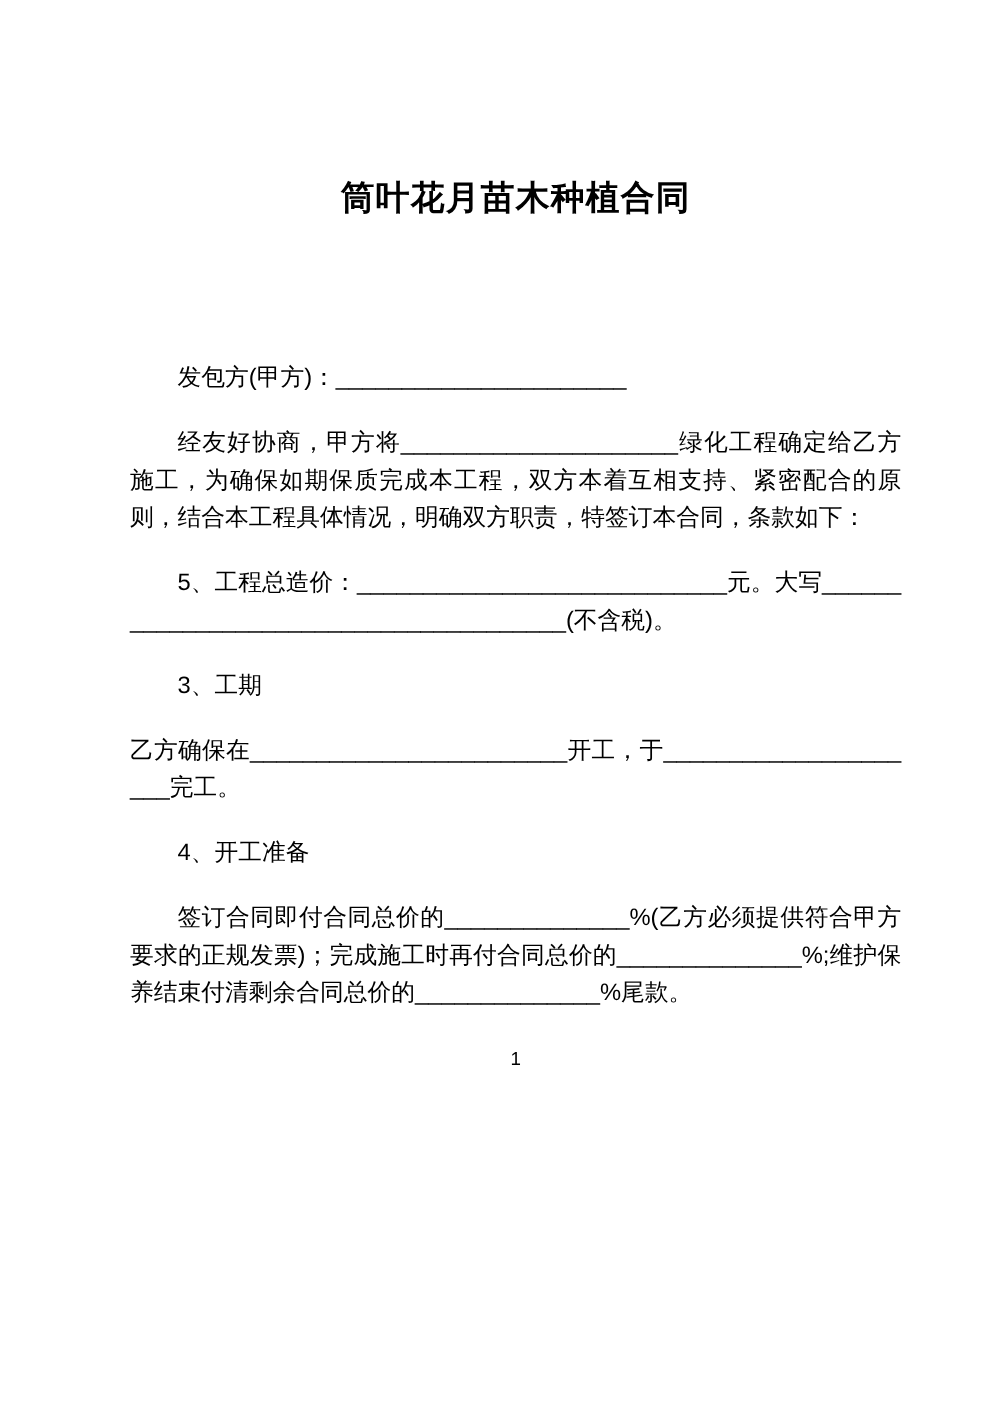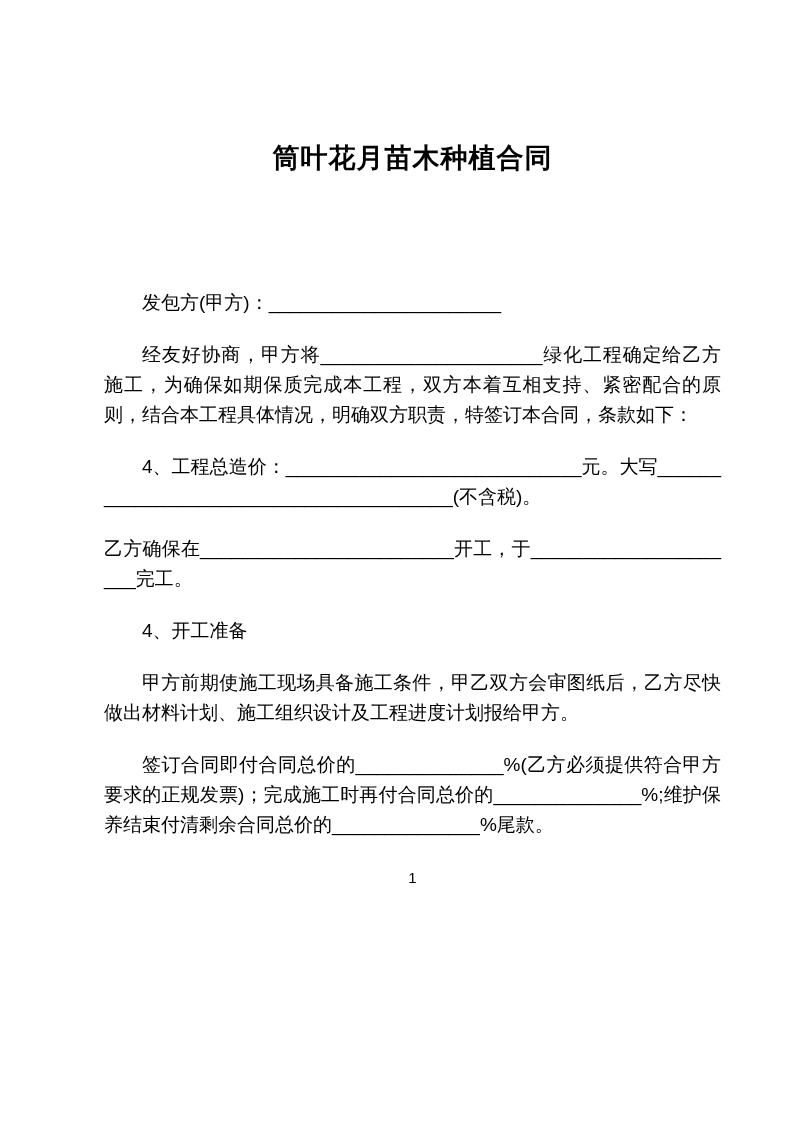--- a/index.html
+++ b/index.html
@@ -50,27 +50,27 @@
 <div class="doc-page">
 
   <h1 class="doc-title"><span>筒叶花月苗木种植合同</span></h1>
 
   <p class="para indent">发包方(甲方)：______________________</p>
 
 
   <p class="para indent">经友好协商，甲方将_____________________绿化工程确定给乙方施工，为确保如期保质完成本工程，双方本着互相支持、紧密配合的原则，结合本工程具体情况，明确双方职责，特签订本合同，条款如下：</p>
 
 
-  <p class="para indent">4、工程总造价：____________________________元。大写_______________________________________(不含税)。</p>
+  <p class="para indent">5、工程总造价：____________________________元。大写_______________________________________(不含税)。</p>
 
+  <p class="para indent">3、工期</p>
 
   <p class="para">乙方确保在________________________开工，于_____________________完工。</p>
 
   <p class="para indent">4、开工准备</p>
 
-  <p class="para indent">甲方前期使施工现场具备施工条件，甲乙双方会审图纸后，乙方尽快做出材料计划、施工组织设计及工程进度计划报给甲方。</p>
 
 
   <p class="para indent">签订合同即付合同总价的______________%(乙方必须提供符合甲方要求的正规发票)；完成施工时再付合同总价的______________%;维护保养结束付清剩余合同总价的______________%尾款。</p>
 
   <div class="page-number">1</div>
 
 </div>
 
 </body></html>

